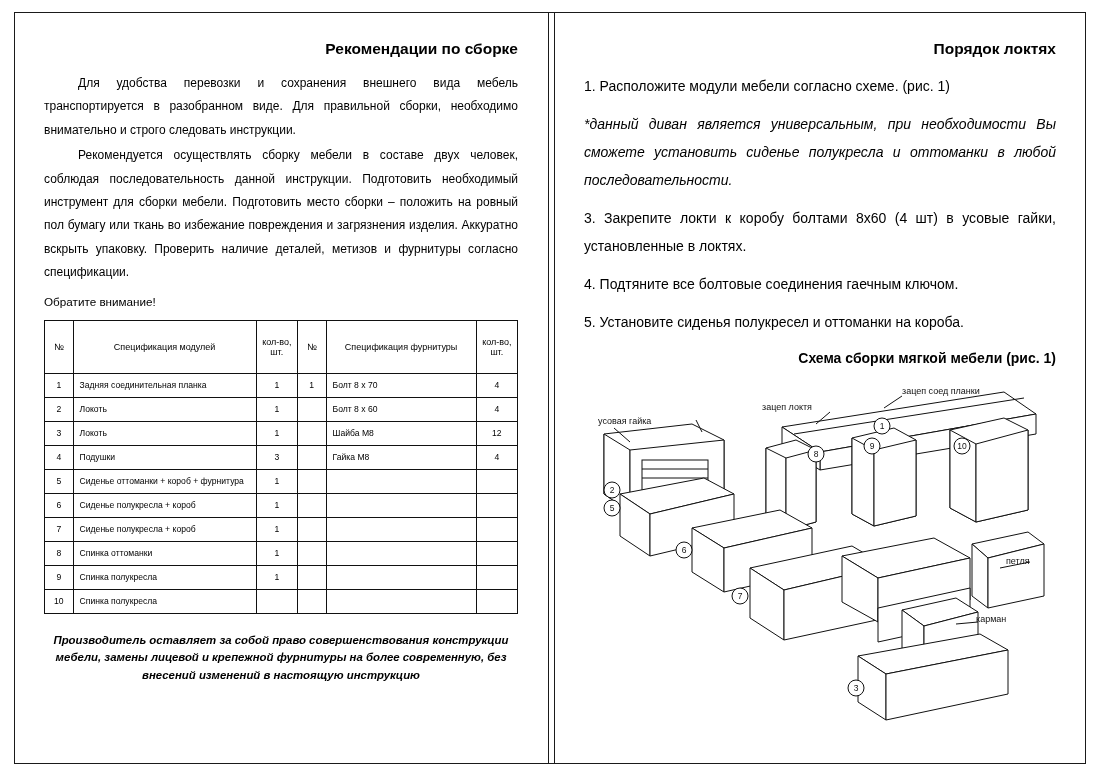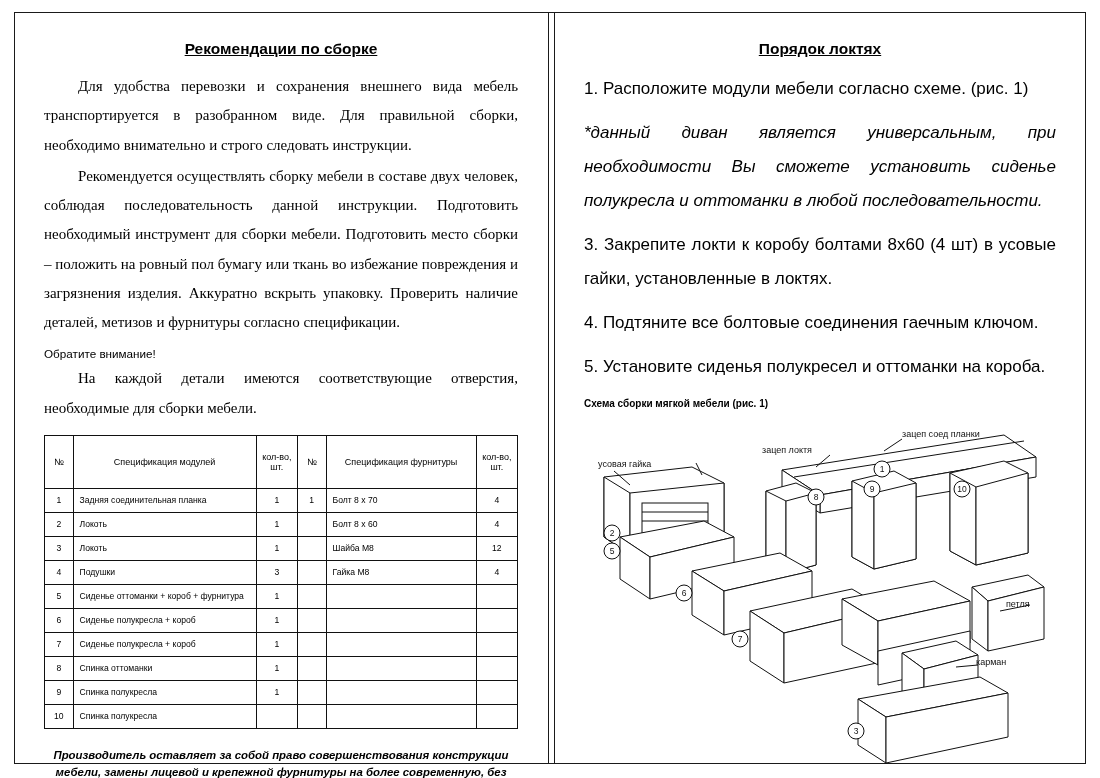--- a/index.html
+++ b/index.html
@@ -57,52 +57,50 @@
     height: 752px;
   }
   .col-right {
     left: 554px;
     width: 532px;
     height: 752px;
   }
   h2.title {
     font-size: 15.5px;
     font-weight: bold;
-    text-align: center;
+    text-align: right;
     margin: 6px 0 14px 0;
-    text-decoration: underline;
   }
   p.para {
-    font-size: 15px;
+    font-size: 12px;
     line-height: 1.95;
     text-align: justify;
     margin: 0 0 2px 0;
     text-indent: 34px;
-    font-family: Liberation Serif, serif;
   }
   p.center {
     text-align: left;
     text-indent: 0;
     margin: 10px 0 4px 0;
     font-size: 11.7px;
   }
   
   p.rpara {
-    font-size: 17px;
+    font-size: 14px;
     line-height: 2.0;
     text-align: justify;
     margin: 0 0 10px 0;
   }
   p.italic {
     font-style: italic;
   }
   h3.subtitle {
-    font-size: 10px;
+    font-size: 14px;
     font-weight: bold;
-    text-align: left;
+    text-align: right;
     margin: 14px 0 6px 0;
   }
   
   table.spec {
     border-collapse: collapse;
     width: 100%;
     margin-top: 12px;
     font-size: 8.6px;
   }
   table.spec th, table.spec td {
@@ -167,21 +165,20 @@
   <div class="outer-border"></div>
   <div class="fold-line"></div>
   <div class="fold-line2"></div>
 
   <div class="col col-left">
     <h2 class="title">Рекомендации по сборке</h2>
 
     <p class="para">Для удобства перевозки и сохранения внешнего вида мебель транспортируется в разобранном виде. Для правильной сборки, необходимо внимательно и строго следовать инструкции.</p>
     <p class="para">Рекомендуется осуществлять сборку мебели в составе двух человек, соблюдая последовательность данной инструкции. Подготовить необходимый инструмент для сборки мебели. Подготовить место сборки – положить на ровный пол бумагу или ткань во избежание повреждения и загрязнения изделия. Аккуратно вскрыть упаковку. Проверить наличие деталей, метизов и фурнитуры согласно спецификации.</p>
     <p class="center">Обратите внимание!</p>
-    <p class="para">На каждой детали имеются соответствующие отверстия, необходимые для сборки мебели.</p>
 
     <table class="spec">
       <thead>
         <tr>
           <th class="num">№</th>
           <th class="col-w-mod">Спецификация модулей</th>
           <th class="qty">кол-во, шт.</th>
           <th class="num">№</th>
           <th class="col-w-furn">Спецификация фурнитуры</th>
           <th class="qty">кол-во, шт.</th>

